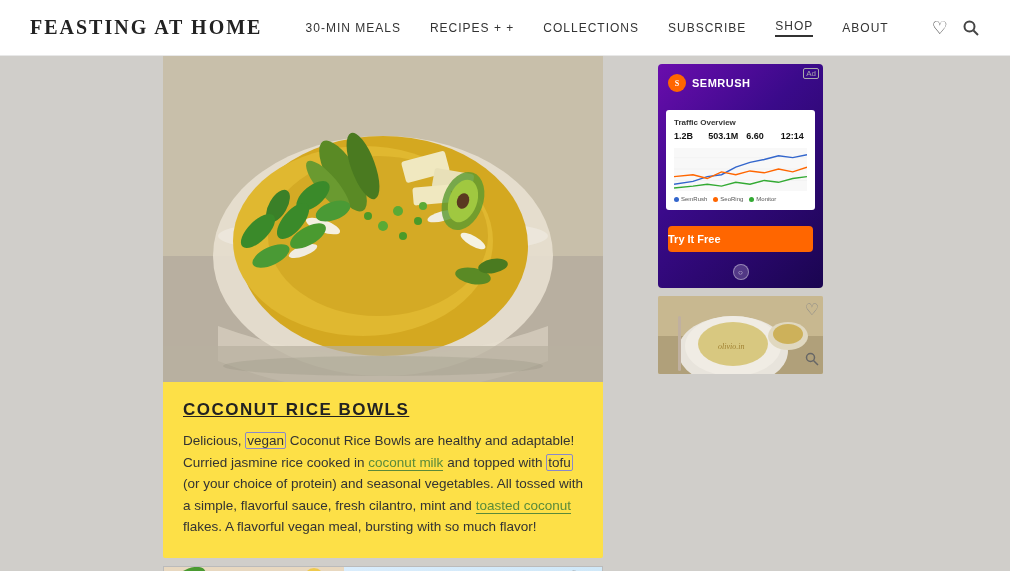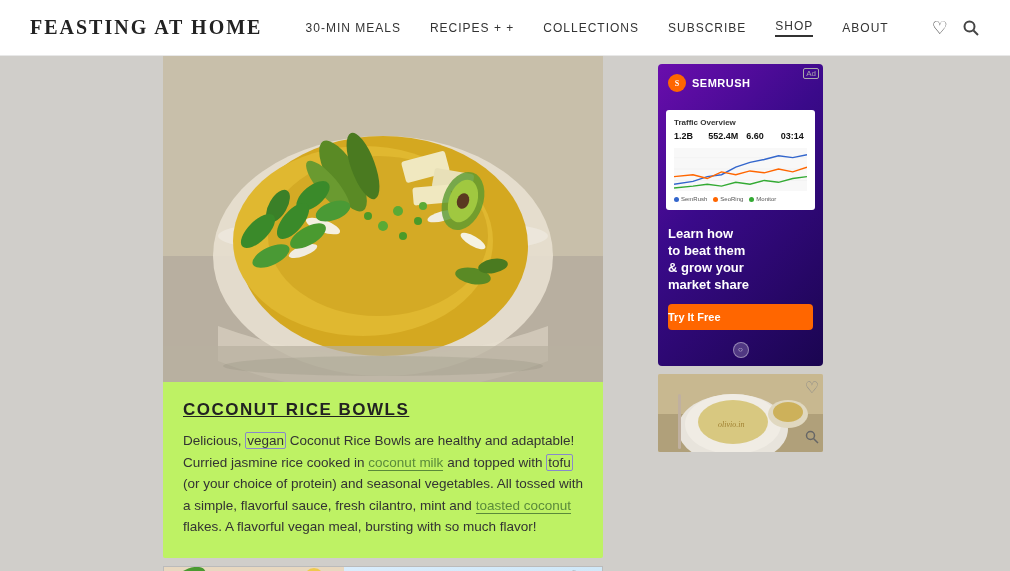--- a/index.html
+++ b/index.html
@@ -77,21 +77,21 @@
 
     
     .content-area {
       flex: 1;
       max-width: 650px;
       padding: 0 0 0 0;
     }
 
     
     .article-card {
-      background: #bef264;
+      background: #fde047;
       margin: 0 163px 0 163px;
       padding: 18px 20px 20px 20px;
       border-radius: 0 0 2px 2px;
       width: 440px;
     }
     .article-title {
       font-size: 17px;
       font-weight: bold;
       letter-spacing: 1.5px;
       color: #222;
@@ -453,27 +453,27 @@
         <div class="semrush-logo-icon">S</div>
         <span class="semrush-logo-text">SEMRUSH</span>
       </div>
       <div class="semrush-chart-area">
         <div class="chart-title">Traffic Overview</div>
         <div class="chart-stats">
           <div class="stat-block">
             <div class="stat-value">1.2B</div>
           </div>
           <div class="stat-block">
-            <div class="stat-value">552.4M</div>
+            <div class="stat-value">503.1M</div>
           </div>
           <div class="stat-block">
             <div class="stat-value">6.60</div>
           </div>
           <div class="stat-block">
-            <div class="stat-value">03:14</div>
+            <div class="stat-value">12:14</div>
           </div>
         </div>
         <div class="mini-chart">
           <svg viewBox="0 0 140 45" width="140" height="45">
             <rect width="140" height="45" fill="#f8f8f8"></rect>
 
             <line x1="0" y1="10" x2="140" y2="10" stroke="#eee" stroke-width="0.5"></line>
             <line x1="0" y1="22" x2="140" y2="22" stroke="#eee" stroke-width="0.5"></line>
             <line x1="0" y1="34" x2="140" y2="34" stroke="#eee" stroke-width="0.5"></line>
 
@@ -493,21 +493,20 @@
             <div class="legend-dot" style="background:#ff6600;"></div>
             <span>SeoRing</span>
           </div>
           <div class="legend-item">
             <div class="legend-dot" style="background:#33aa33;"></div>
             <span>Monitor</span>
           </div>
         </div>
       </div>
       <div class="semrush-body">
-        <div class="semrush-tagline">Learn how<br>to beat them<br>&amp; grow your<br>market share</div>
         <a class="semrush-cta" href="#">Try It Free</a>
       </div>
       <div class="semrush-footer">
         <div class="semrush-circle-btn">
           <span style="font-size:8px; color:rgba(255,255,255,0.7)">○</span>
         </div>
       </div>
     </div>
 
     <div class="sidebar-thumbnail" style="position:relative;">

